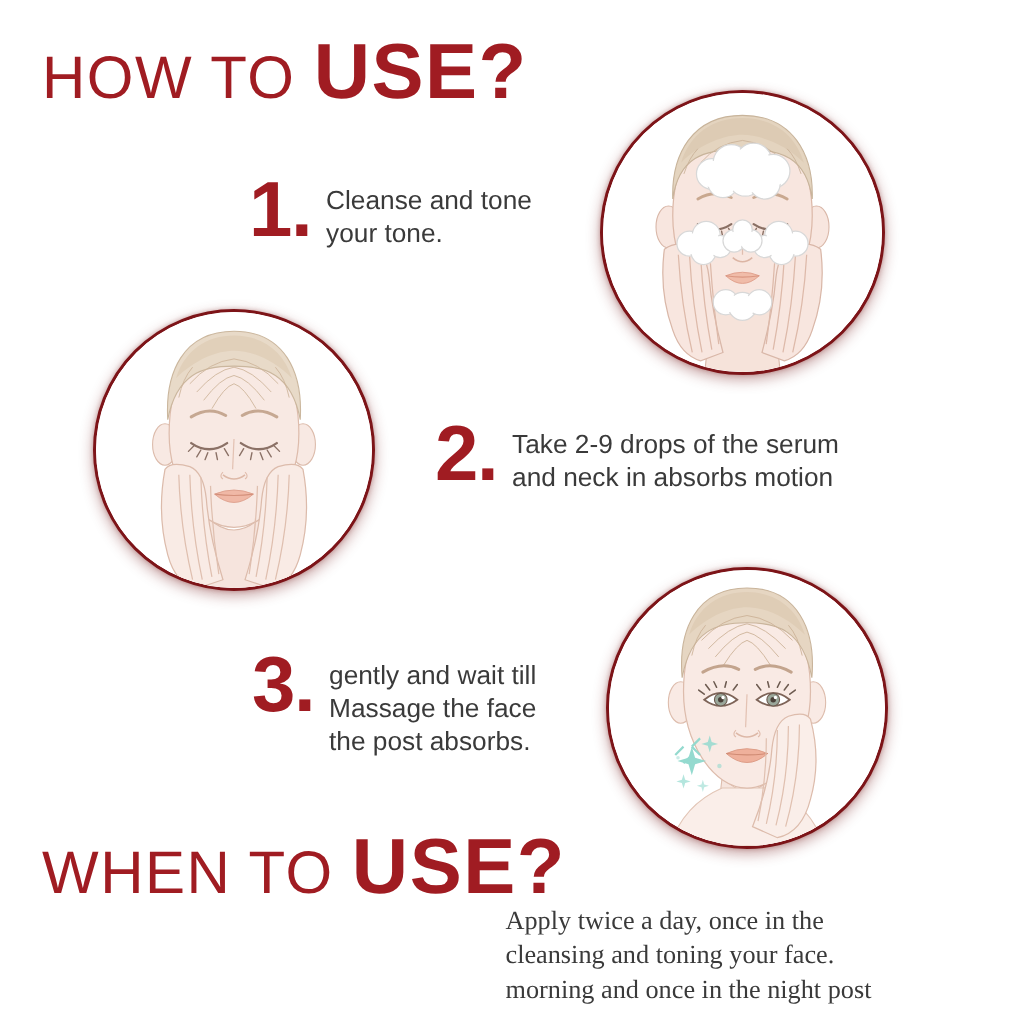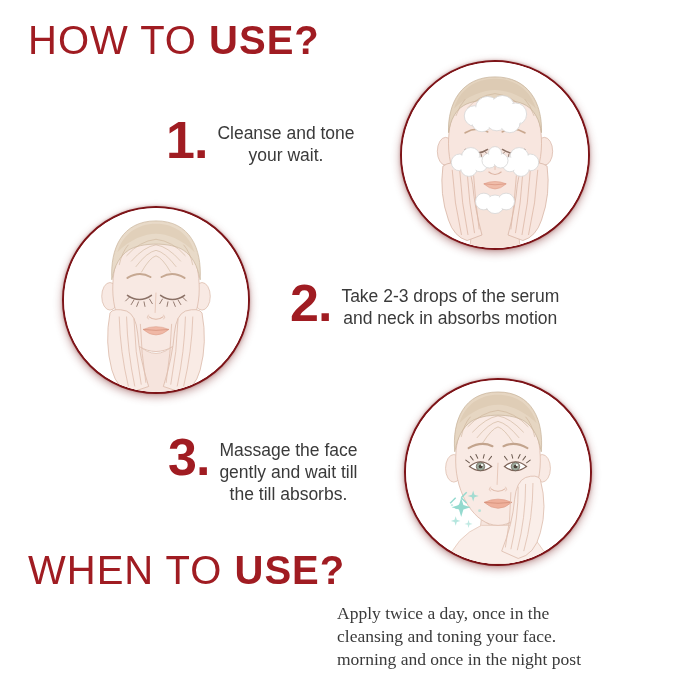--- a/index.html
+++ b/index.html
@@ -30,21 +30,21 @@
     font-family: "Liberation Sans", sans-serif;
     white-space: nowrap;
     letter-spacing: 1px;
   }
   .heading .light {
     font-weight: 400;
     font-size: 40px;
   }
   .heading .bold {
     font-weight: 700;
-    font-size: 40px;
+    font-size: 52px;
     text-align: right;
   }
   #heading-how { left: 28px; top: 18px; }
   #heading-when { left: 28px; top: 548px; }
 
   
   .step {
     position: absolute;
     display: flex;
     align-items: flex-start;
@@ -59,21 +59,20 @@
     flex: none;
     letter-spacing: -1px;
   }
   .step-text {
     color: #3a3a3a;
     font-size: 17.5px;
     line-height: 1.27;
     font-family: "Liberation Sans", sans-serif;
     padding-top: 5px;
     white-space: nowrap;
-    text-align: center;
   }
   #step-1 { left: 166px; top: 117px; }
   #step-2 { left: 290px; top: 280px; }
   #step-3 { left: 168px; top: 434px; }
 
   
   #when-paragraph {
     position: absolute;
     left: 337px;
     top: 566px;
@@ -107,38 +106,38 @@
 <div class="canvas">
 
   <div class="heading" id="heading-how">
     <span class="light">HOW TO </span><span class="bold">USE?</span>
   </div>
 
   <div class="step" id="step-1">
     <div class="step-num">1.</div>
     <div class="step-text">
       <div>Cleanse and tone</div>
-      <div>your wait.</div>
+      <div>your tone.</div>
     </div>
   </div>
 
   <div class="step" id="step-2">
     <div class="step-num">2.</div>
     <div class="step-text">
-      <div>Take 2-3 drops of the serum</div>
+      <div>Take 2-9 drops of the serum</div>
       <div>and neck in absorbs motion</div>
     </div>
   </div>
 
   <div class="step" id="step-3">
     <div class="step-num">3.</div>
     <div class="step-text">
+      <div>gently and wait till</div>
       <div>Massage the face</div>
-      <div>gently and wait till</div>
-      <div>the till absorbs.</div>
+      <div>the post absorbs.</div>
     </div>
   </div>
 
   <div class="heading" id="heading-when">
     <span class="light">WHEN TO </span><span class="bold">USE?</span>
   </div>
 
   <div id="when-paragraph">
     <div>Apply twice a day, once in the</div>
     <div>cleansing and toning your face.</div>

